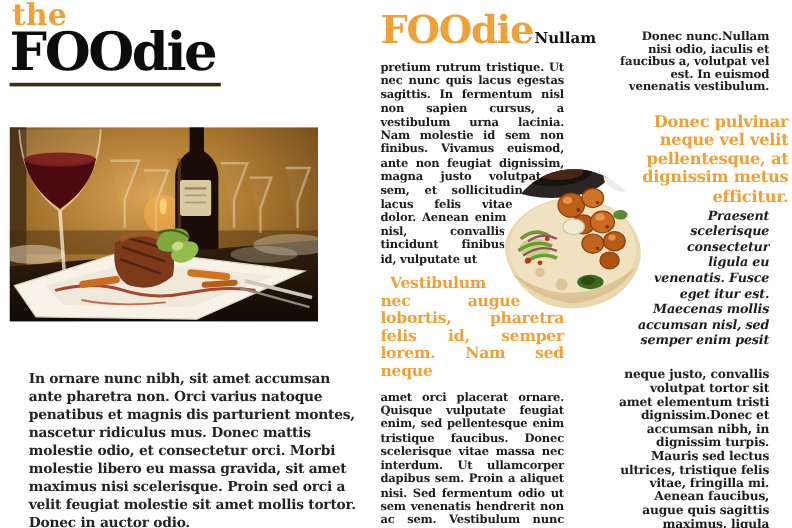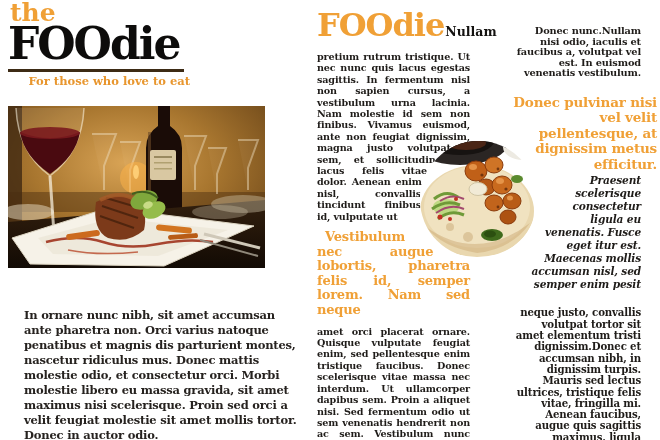--- a/index.html
+++ b/index.html
@@ -43,21 +43,20 @@
 </style>
 </head>
 <body>
 
 <div class="page">
 
   <header class="masthead">
     <div class="mh-the">the</div>
     <div class="mh-title">FOOdie</div>
     <div class="mh-rule"></div>
-    <div class="mh-tagline">For those who love to eat</div>
   </header>
 
   <figure class="hero">
     <svg viewBox="0 0 257 162" preserveAspectRatio="none">
       <defs>
         <radialGradient id="hbg" cx="45%" cy="35%" r="80%">
           <stop offset="0" stop-color="#d8a355"></stop>
           <stop offset="0.45" stop-color="#a8762f"></stop>
           <stop offset="1" stop-color="#5f3c14"></stop>
         </radialGradient>
@@ -134,21 +133,21 @@
       <div class="spacer-right"></div>
       <p class="mid-body">pretium rutrum tristique. Ut nec nunc quis lacus egestas sagittis. In fermentum nisl non sapien cursus, a vestibulum urna lacinia. Nam molestie id sem non finibus. Vivamus euismod, ante non feugiat dignissim, magna justo volutpat sem, et sollicitudin lacus felis vitae dolor. Aenean enim nisl, convallis tincidunt finibus id, vulputate ut</p>
       <p class="pull-quote">Vestibulum nec augue lobortis, pharetra felis id, semper lorem. Nam sed neque</p>
       <p class="mid-body">amet orci placerat ornare. Quisque vulputate feugiat enim, sed pellentesque enim tristique faucibus. Donec scelerisque vitae massa nec interdum. Ut ullamcorper dapibus sem. Proin a aliquet nisi. Sed fermentum odio ut sem venenatis hendrerit non ac sem. Vestibulum nunc quam, elementum quis cursus in, molestie id tortor. Phasellus vehicula placerat enim non mollis.</p>
     </div>
   </section>
 
   <section class="right-col">
     <div class="spacer-left"></div>
     <p class="rc-body rc-sm">Donec nunc.Nullam nisi odio, iaculis et faucibus a, volutpat vel est. In euismod venenatis vestibulum.</p>
-    <p class="rc-callout">Donec pulvinar nisi vel velit pellentesque, at dignissim metus efficitur.</p>
+    <p class="rc-callout">Donec pulvinar neque vel velit pellentesque, at dignissim metus efficitur.</p>
     <p class="rc-body rc-md">Praesent scelerisque consectetur ligula eu venenatis. Fusce eget itur est. Maecenas mollis accumsan nisl, sed semper enim pesit</p>
     <p class="rc-body rc-lg">neque justo, convallis volutpat tortor sit amet elementum tristi dignissim.Donec et accumsan nibh, in dignissim turpis. Mauris sed lectus ultrices, tristique felis vitae, fringilla mi. Aenean faucibus, augue quis sagittis maximus, ligula metus bibendum justo, at iaculis elit magna nec ex. Mauris tempus vel urna ut commodo. Integer viverra et urna id sagittis. Suspendisse non tempor tellus. In hac habitasse platea dictumst. Morbi neque metus, iaculis et aliquet et,</p>
   </section>
 
   <figure class="inset">
     <svg viewBox="0 0 117 117">
       <rect width="117" height="117" fill="#ffffff"></rect>
 
       <ellipse cx="57" cy="70" rx="57" ry="46" fill="#e9d7ae"></ellipse>
       <ellipse cx="57" cy="66" rx="53" ry="41" fill="#f0e2c0"></ellipse>

